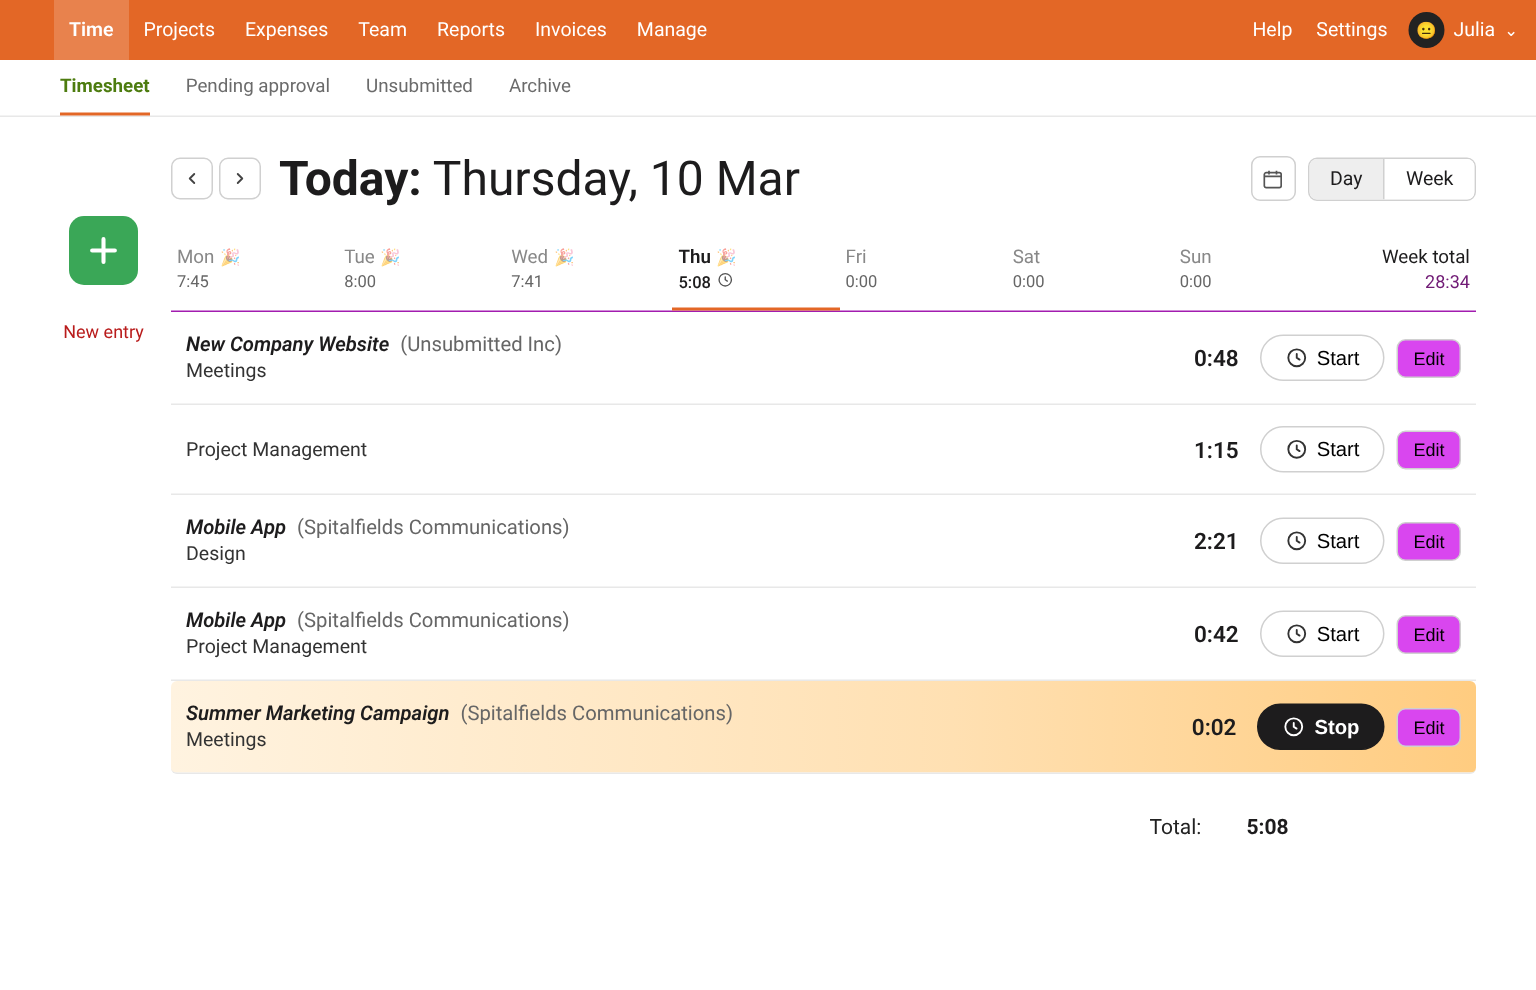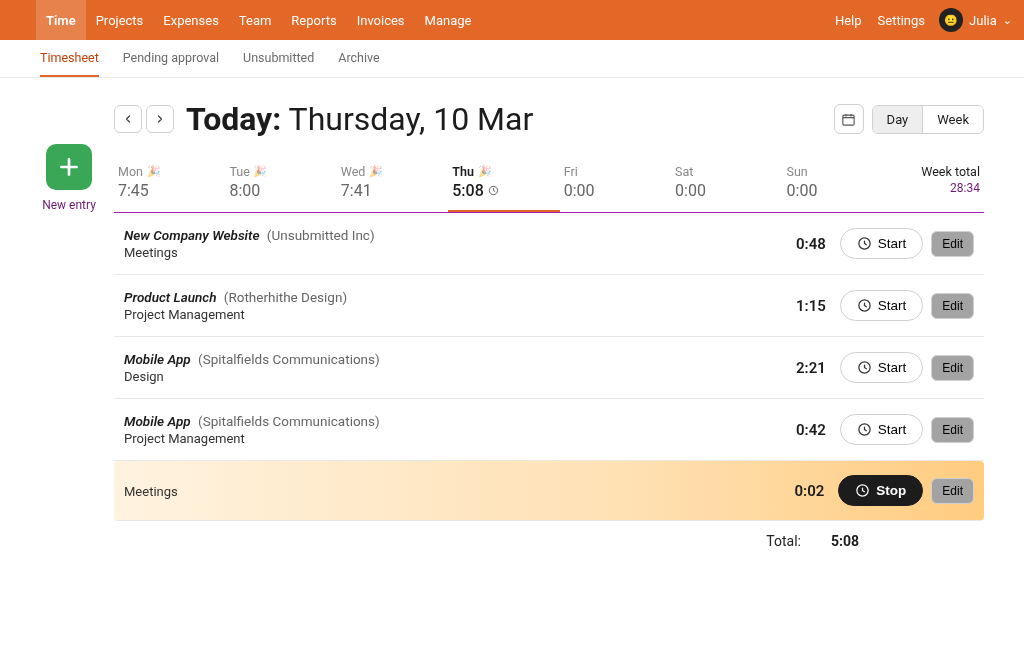--- a/index.html
+++ b/index.html
@@ -6,60 +6,60 @@
 body { font-family: -apple-system, BlinkMacSystemFont, "Segoe UI", Roboto, sans-serif; background: #fff; color: #1d1c1d; width: 1024px; }
 .topnav { background: #e36726; height: 40px; display: flex; align-items: center; padding: 0 12px; }
 .topnav .nav-item { color: #fff; font-size: 13px; padding: 0 10px; height: 40px; display: flex; align-items: center; cursor: pointer; }
 .topnav .nav-item.active { background: rgba(255,255,255,0.18); font-weight: 600; }
 .topnav .spacer { flex: 1; }
 .topnav .right-item { color: #fff; font-size: 13px; padding: 0 8px; cursor: pointer; }
 .topnav .avatar { width: 24px; height: 24px; border-radius: 50%; background: #222; display: inline-flex; align-items: center; justify-content: center; color: #fff; font-size: 11px; margin: 0 6px; }
 .topnav .user { color: #fff; font-size: 13px; display: flex; align-items: center; cursor: pointer; }
 .subnav { border-bottom: 1px solid #e8e8e8; padding: 0 40px; display: flex; align-items: center; gap: 24px; height: 38px; }
 .subnav .sub-item { font-size: 12.5px; color: #6b6b6b; cursor: pointer; padding: 10px 0; border-bottom: 2px solid transparent; }
-.subnav .sub-item.active { color: #c2410c; font-weight: 400; border-bottom-color: #e36726; text-align: center; }
+.subnav .sub-item.active { color: #4d7c0f; font-weight: 700; border-bottom-color: #e36726; text-align: center; }
 .content { padding: 22px 40px 20px 40px; display: flex; gap: 16px; }
 .sidebar { width: 58px; display: flex; flex-direction: column; align-items: center; margin-top: 44px; }
 .plus-btn { width: 46px; height: 46px; background: #3aa757; border-radius: 10px; display: flex; align-items: center; justify-content: center; cursor: pointer; }
 .plus-btn svg { width: 26px; height: 26px; }
-.sidebar .label { font-size: 12px; color: #701a75; margin-top: 8px; text-align: left; }
+.sidebar .label { font-size: 12px; color: #b91c1c; margin-top: 24px; text-align: left; }
 .main { flex: 1; }
 .header-row { display: flex; align-items: center; margin-bottom: 18px; }
 .navbtn { width: 28px; height: 28px; border: 1px solid #d0d0d0; border-radius: 6px; background: #fff; display: flex; align-items: center; justify-content: center; cursor: pointer; font-size: 15px; color: #444; }
 .navbtn + .navbtn { margin-left: 4px; }
 .title { font-size: 32px; margin-left: 12px; }
 .title .bold { font-weight: 700; }
 .header-row .spacer { flex: 1; }
 .cal-btn { width: 30px; height: 30px; border: 1px solid #d0d0d0; border-radius: 6px; display: flex; align-items: center; justify-content: center; margin-right: 8px; cursor: pointer; }
 .seg { border: 1px solid #d0d0d0; border-radius: 6px; display: flex; overflow: hidden; }
 .seg .seg-item { padding: 6px 14px; font-size: 13px; cursor: pointer; background: #fff; }
 .seg .seg-item.active { background: #eee; }
 .seg .seg-item + .seg-item { border-left: 1px solid #d0d0d0; }
 .days-row { display: flex; border-bottom: 1px solid #a21caf; }
 .day-col { flex: 1; padding: 8px 4px 10px 4px; border-bottom: 2px solid transparent; cursor: pointer; }
 .day-col.active { border-bottom-color: #e36726; }
 .day-col .day-name { font-size: 12.5px; color: #888; display: flex; align-items: center; gap: 4px; }
 .day-col.active .day-name { color: #1d1c1d; font-weight: 600; }
-.day-col .day-hours { font-size: 16px; color: #666; margin-top: 2px; display: flex; align-items: center; gap: 4px; }
+.day-col .day-hours { font-size: 11px; color: #666; margin-top: 2px; display: flex; align-items: center; gap: 4px; }
 .day-col.active .day-hours { color: #1d1c1d; font-weight: 500; }
 .week-total-col { width: 90px; text-align: right; padding: 8px 4px 10px 4px; }
 .week-total-col .label { font-size: 12.5px; color: #1d1c1d; }
 .week-total-col .val { font-size: 12px; color: #701a75; margin-top: 2px; }
 .entry { display: flex; align-items: center; padding: 14px 10px; border-bottom: 1px solid #e8e8e8; }
 .entry.running { background: linear-gradient(90deg, #fff3e0 0%, #ffe0b2 60%, #ffcc80 100%); border-radius: 4px; }
 .entry-info { flex: 1; }
 .entry-line1 { font-size: 13.5px; }
 .entry-line1 .proj { font-weight: 600; font-style: italic; }
 .entry-line1 .client { color: #666; margin-left: 4px; }
 .entry-line2 { font-size: 13px; color: #333; margin-top: 2px; }
 .entry-time { font-size: 15px; font-weight: 600; margin-right: 14px; min-width: 40px; text-align: right; }
 .action-btn { display: flex; align-items: center; gap: 6px; border: 1px solid #d0d0d0; background: #fff; border-radius: 18px; padding: 7px 16px; font-size: 13.5px; cursor: pointer; margin-right: 8px; }
 .action-btn.stop { background: #1d1c1d; color: #fff; border-color: #1d1c1d; font-weight: 600; }
-.edit-btn { border: 1px solid #d0d0d0; background: #a3a3a3; border-radius: 6px; padding: 5px 10px; font-size: 12px; cursor: pointer; }
-.total-row { display: flex; justify-content: flex-end; padding: 12px 20px; gap: 30px; font-size: 14px; }
+.edit-btn { border: 1px solid #d0d0d0; background: #d946ef; border-radius: 6px; padding: 5px 10px; font-size: 12px; cursor: pointer; }
+.total-row { display: flex; justify-content: flex-end; padding: 28px 20px; gap: 30px; font-size: 14px; }
 .total-row .label { color: #222; }
 .total-row .val { font-weight: 700; margin-right:105px; }
 .emoji { opacity: 0.5; font-size: 11px; }
 </style>
 </head>
 <body>
 
 <div class="topnav">
   <div id="nav-items" style="display: flex; margin-left: 24px;">
       <div class="nav-item active">Time</div>
@@ -175,21 +175,20 @@
             <svg width="15" height="15" viewBox="0 0 24 24">
               <circle cx="12" cy="12" r="9" stroke="#333" stroke-width="2" fill="none"></circle>
               <path d="M12 8v4l3 2" stroke="#333" stroke-width="2" fill="none" stroke-linecap="round"></path>
             </svg>
             <span>Start</span>
           </button>
           <button class="edit-btn">Edit</button>
         </div>
         <div class="entry">
           <div class="entry-info">
-            <div class="entry-line1"><span class="proj">Product Launch</span> <span class="client">(Rotherhithe Design)</span></div>
             <div class="entry-line2">Project Management</div>
           </div>
           <div class="entry-time">1:15</div>
           <button class="action-btn">
             <svg width="15" height="15" viewBox="0 0 24 24">
               <circle cx="12" cy="12" r="9" stroke="#333" stroke-width="2" fill="none"></circle>
               <path d="M12 8v4l3 2" stroke="#333" stroke-width="2" fill="none" stroke-linecap="round"></path>
             </svg>
             <span>Start</span>
           </button>
@@ -220,20 +219,21 @@
             <svg width="15" height="15" viewBox="0 0 24 24">
               <circle cx="12" cy="12" r="9" stroke="#333" stroke-width="2" fill="none"></circle>
               <path d="M12 8v4l3 2" stroke="#333" stroke-width="2" fill="none" stroke-linecap="round"></path>
             </svg>
             <span>Start</span>
           </button>
           <button class="edit-btn">Edit</button>
         </div>
         <div class="entry running">
           <div class="entry-info">
+            <div class="entry-line1"><span class="proj">Summer Marketing Campaign</span> <span class="client">(Spitalfields Communications)</span></div>
             <div class="entry-line2">Meetings</div>
           </div>
           <div class="entry-time">0:02</div>
           <button class="action-btn stop">
             <svg width="15" height="15" viewBox="0 0 24 24">
               <circle cx="12" cy="12" r="9" stroke="#fff" stroke-width="2" fill="none"></circle>
               <path d="M12 8v4l3 2" stroke="#fff" stroke-width="2" fill="none" stroke-linecap="round"></path>
             </svg>
             <span>Stop</span>
           </button>

